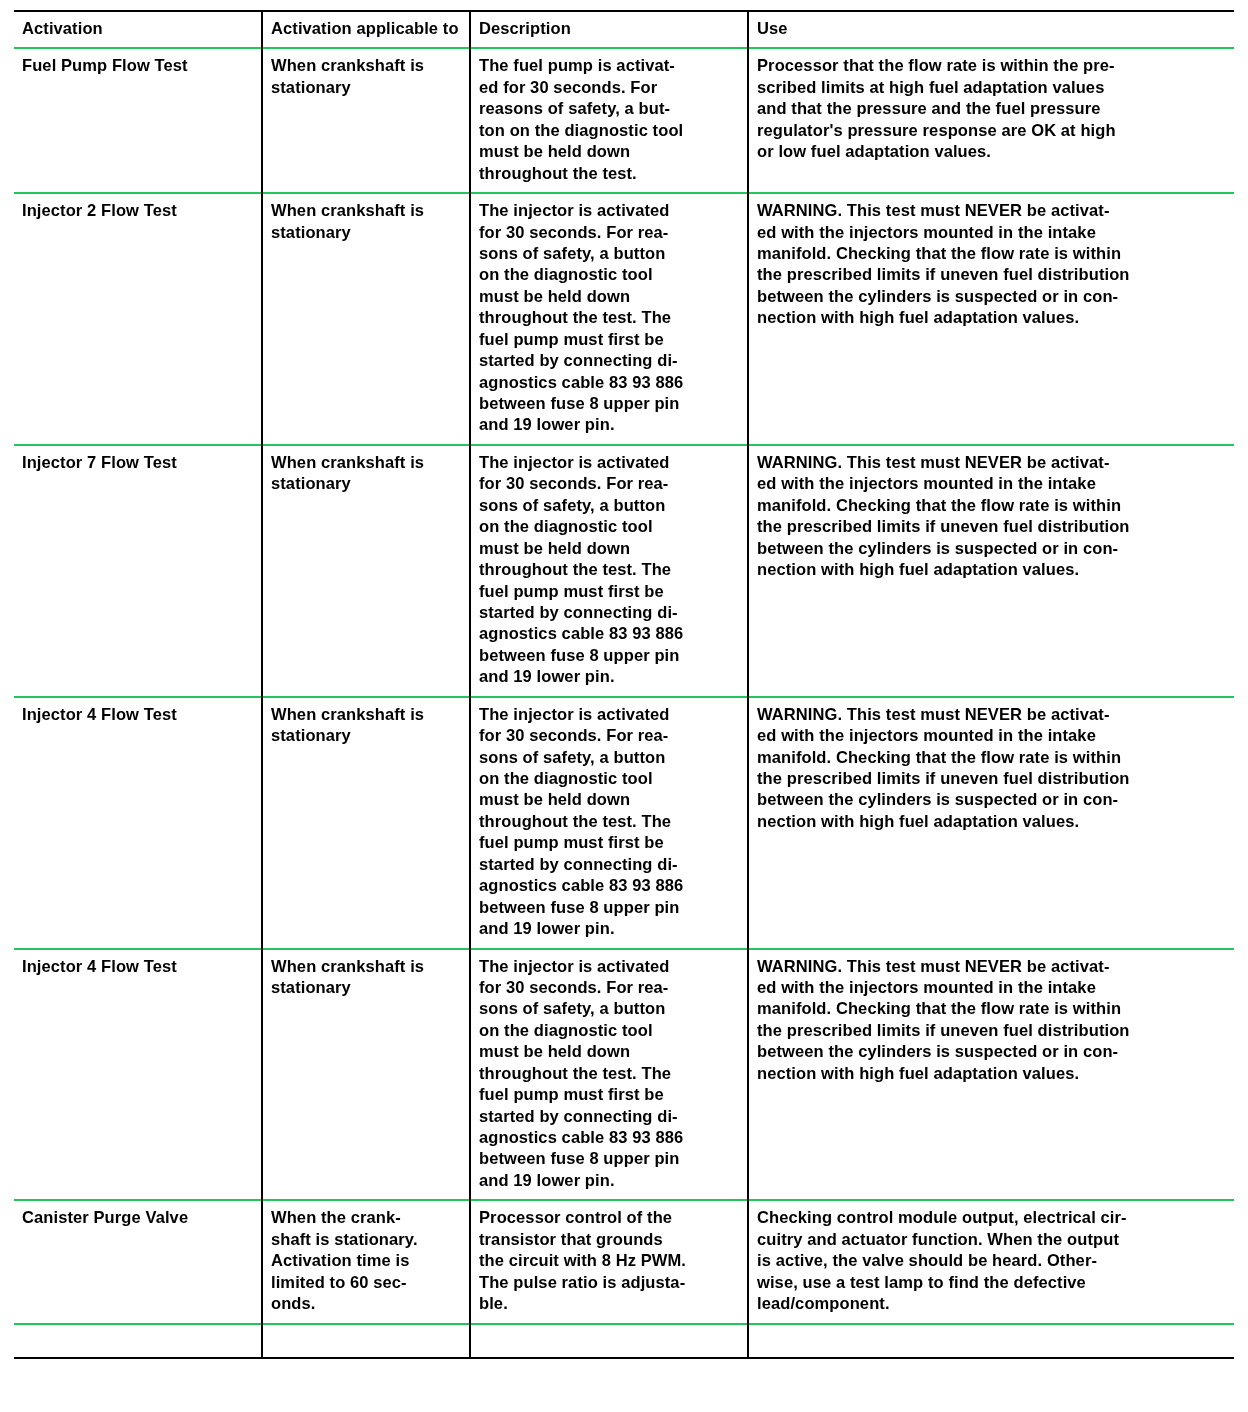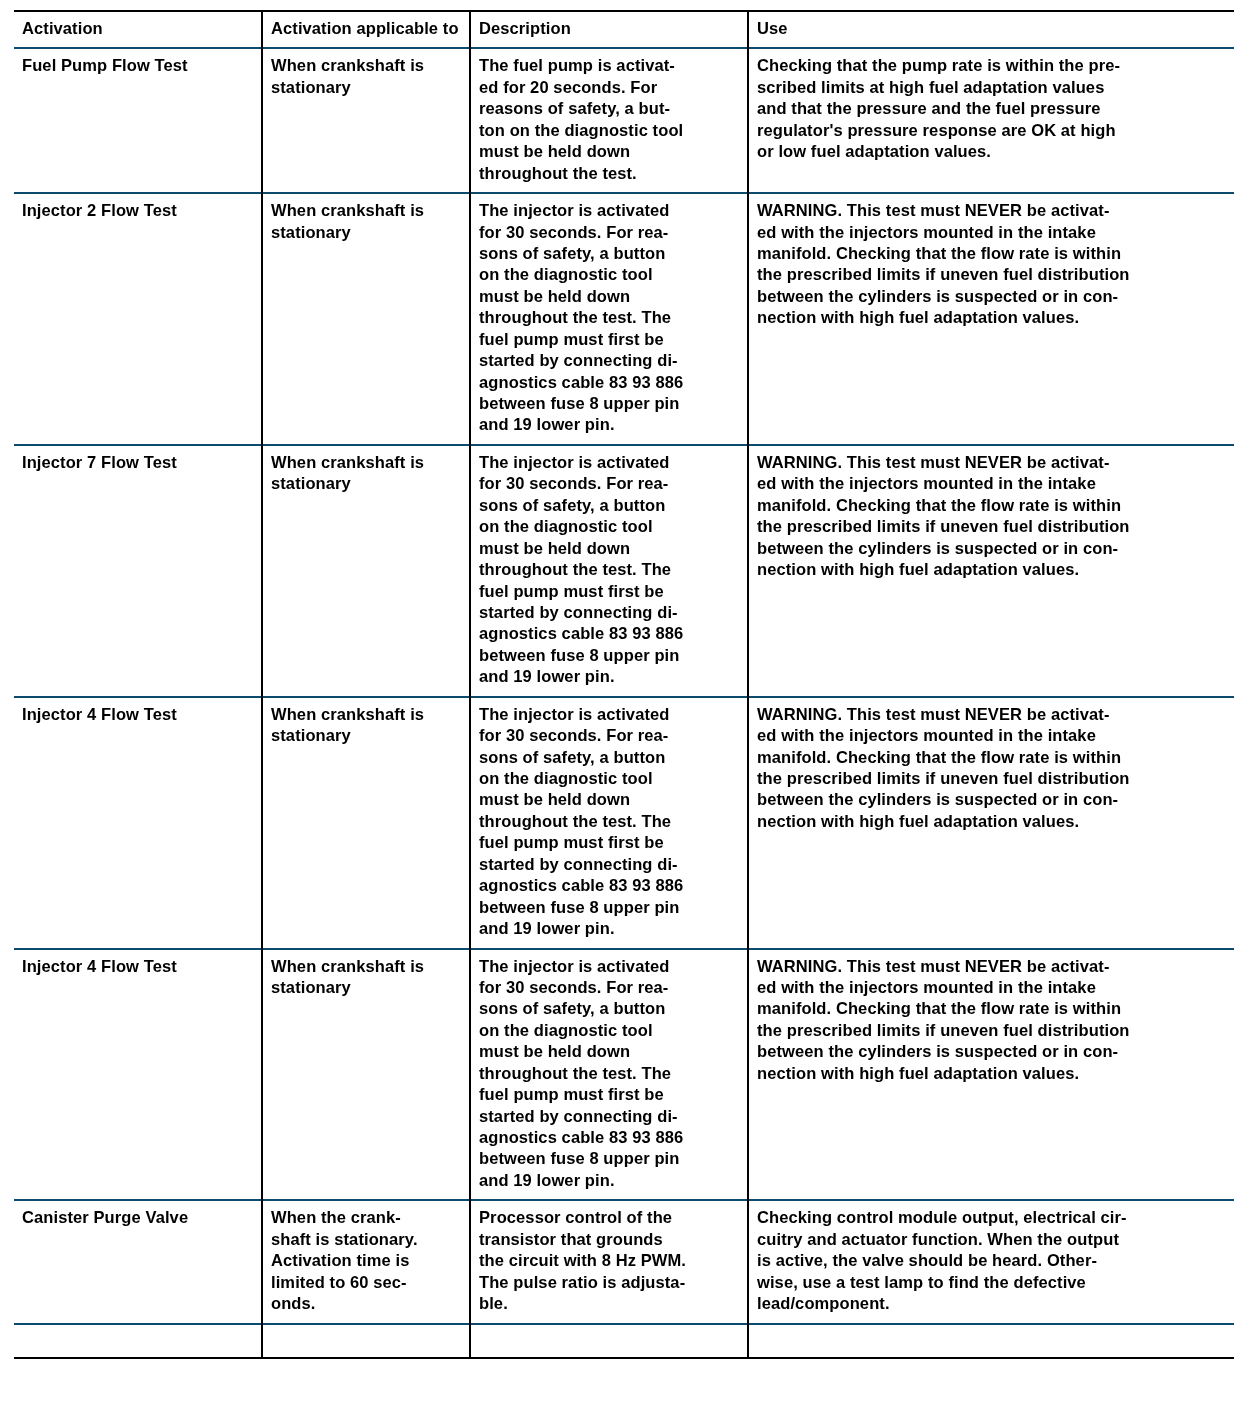--- a/index.html
+++ b/index.html
@@ -45,21 +45,21 @@
   }
   thead th {
     font-size: 17px;
     padding-top: 8px;
     padding-bottom: 12px;
   }
   thead tr {
     border-top: 2px solid #000;
   }
   tbody tr {
-    border-top: 2px solid #0c4a6e;
+    border-top: 2px solid #22c55e;
   }
   tbody tr.lastrow {
     border-bottom: 2px solid #000;
   }
   
   .hdr-rule-top {
     border-top: 2px solid #000;
   }
   td .txt {
     display: block;
@@ -102,28 +102,28 @@
       <tr>
         <td class="col1">
             <span class="txt">Fuel Pump Flow Test</span>
           </td>
         <td class="col2">
             <span class="txt">When crankshaft is
 stationary</span>
           </td>
         <td class="col3">
             <span class="txt">The fuel pump is activat-
-ed for 20 seconds. For
+ed for 30 seconds. For
 reasons of safety, a but-
 ton on the diagnostic tool
 must be held down
 throughout the test.</span>
           </td>
         <td class="col4">
-            <span class="txt">Checking that the pump rate is within the pre-
+            <span class="txt">Processor that the flow rate is within the pre-
 scribed limits at high fuel adaptation values
 and that the pressure and the fuel pressure
 regulator's pressure response are OK at high
 or low fuel adaptation values.</span>
           </td>
       </tr>
       <tr>
         <td class="col1">
             <span class="txt">Injector 2 Flow Test</span>
           </td>

